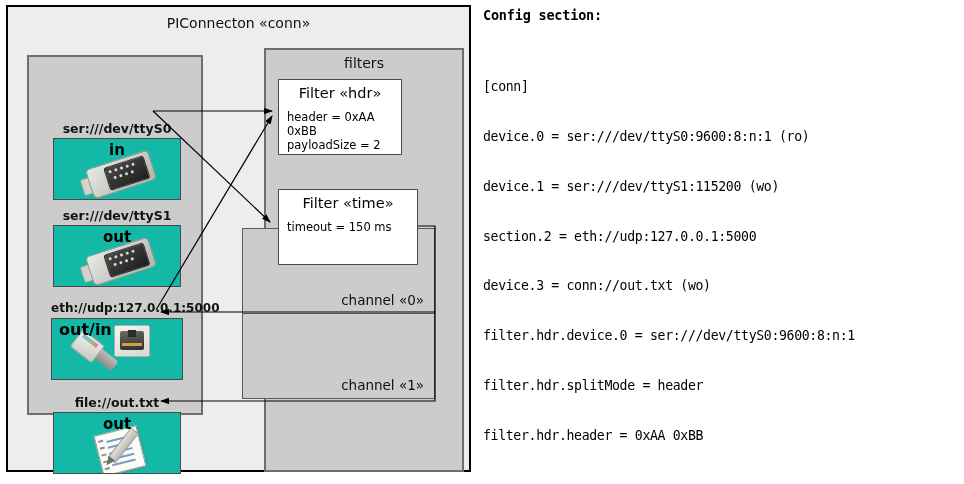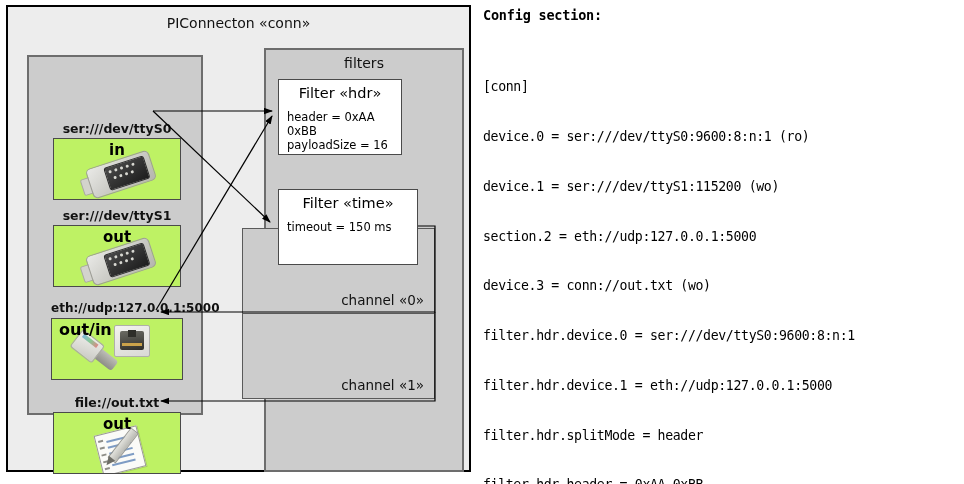--- a/index.html
+++ b/index.html
@@ -33,21 +33,21 @@
     font-size:14px;line-height:17px;color:#111;
   }
 
   
   .dev-group{position:absolute;left:24px;width:128px;}
   .dev-caption{
     font-size:12.5px;line-height:15px;text-align:center;color:#111;
     white-space:nowrap;
   }
   .dev-box{
-    margin-top:2px;height:62px;background:#bef264;
+    margin-top:2px;height:62px;background:#14b8a6;
     border:1.5px solid #4a4a4a;box-sizing:border-box;position:relative;
   }
   .dev-label{
     position:absolute;left:0;top:2px;width:100%;text-align:center;
     font-size:15px;line-height:18px;color:#000;z-index:3;
   }
   .dev-label.left{text-align:left;left:7px;width:auto;font-size:16px;}
 
   
   #dev-ttyS0{top:64px;}
@@ -320,21 +320,21 @@
     <div class="channel-label">channel «0»</div>
   </div>
   <div class="channel-box" id="channel-1">
     <div class="channel-label">channel «1»</div>
   </div>
 
   <div class="filter-box" id="filter-hdr">
     <div class="filter-title">Filter «hdr»</div>
     <div class="filter-attrs">
       <div>header = 0xAA 0xBB</div>
-      <div>payloadSize = 16</div>
+      <div>payloadSize = 2</div>
     </div>
   </div>
 
   <div class="filter-box" id="filter-time">
     <div class="filter-title">Filter «time»</div>
     <div class="filter-attrs">
       <div>timeout = 150 ms</div>
     </div>
   </div>
 
@@ -361,21 +361,20 @@
 
 <div id="config">
   <div id="config-heading">Config section:</div>
   <div id="config-lines">
     <div>[conn]</div>
     <div>device.0 = ser:///dev/ttyS0:9600:8:n:1 (ro)</div>
     <div>device.1 = ser:///dev/ttyS1:115200 (wo)</div>
     <div>section.2 = eth://udp:127.0.0.1:5000</div>
     <div>device.3 = conn://out.txt (wo)</div>
     <div>filter.hdr.device.0 = ser:///dev/ttyS0:9600:8:n:1</div>
-    <div>filter.hdr.device.1 = eth://udp:127.0.0.1:5000</div>
     <div>filter.hdr.splitMode = header</div>
     <div>filter.hdr.header = 0xAA 0xBB</div>
     
     
     
     
     
     
     
     

